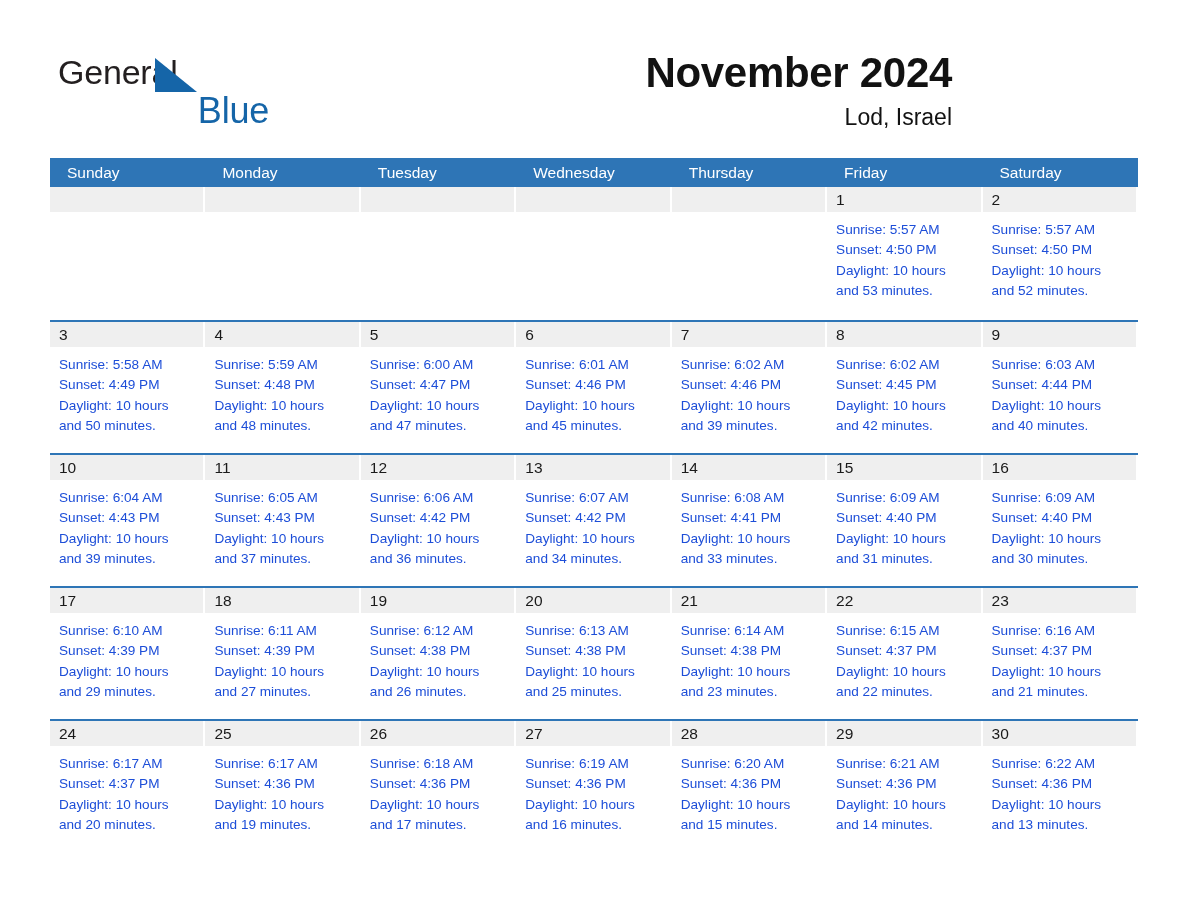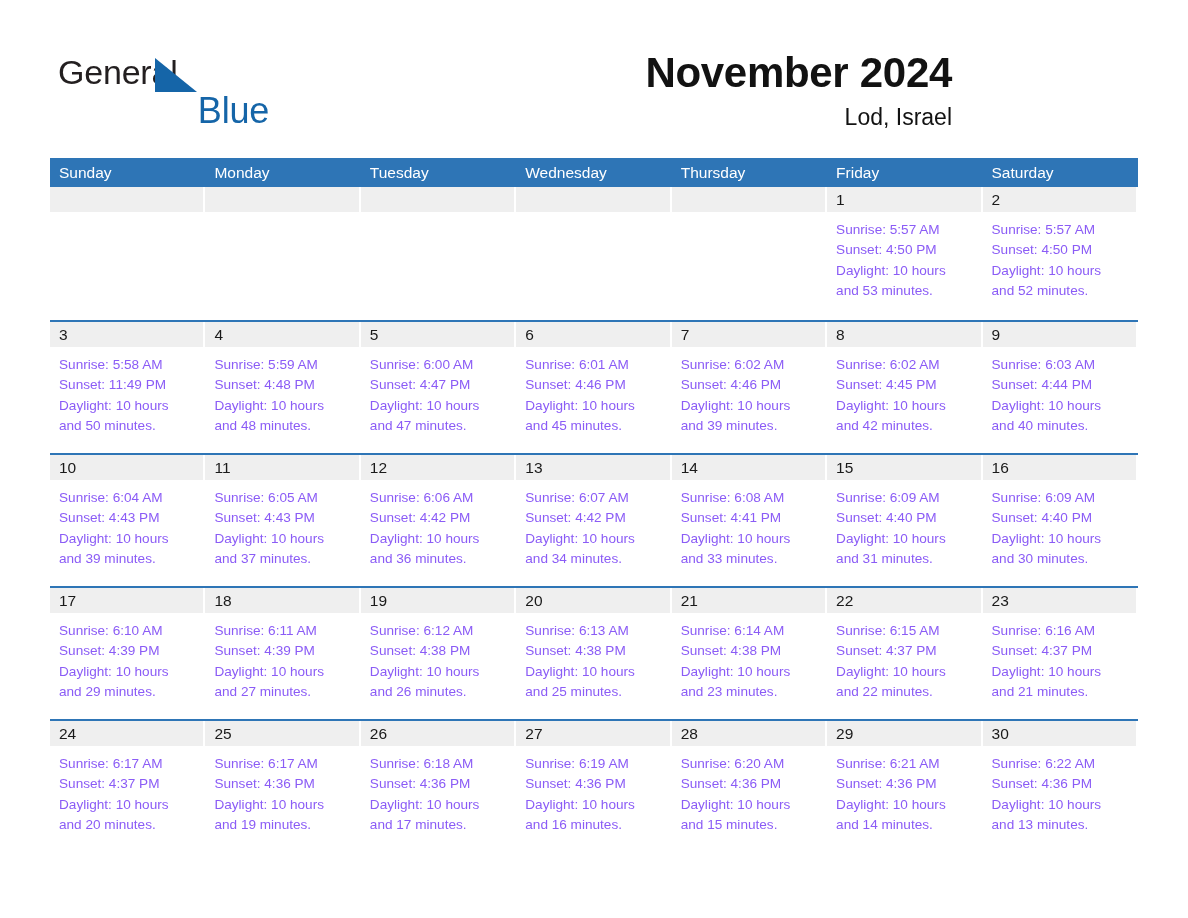--- a/index.html
+++ b/index.html
@@ -103,21 +103,21 @@
   .weekdays {
     display: flex;
     background: #2e75b6;
     height: 29px;
   }
   .weekday {
     flex: 1 1 0;
     color: #ffffff;
     font-size: 15.5px;
     line-height: 29px;
-    padding-left: 9px;
+    padding-left: 17px;
     box-sizing: border-box;
     overflow: hidden;
     white-space: nowrap;
   }
 
   .week {
     display: flex;
     border-top: 2px solid #2e75b6;
     height: 133px;
     box-sizing: border-box;
@@ -142,21 +142,21 @@
     color: #1a1a1a;
     padding-left: 9px;
     box-sizing: border-box;
     margin-right: 2px;
   }
   .day.empty .day-num-band { color: transparent; }
   .day-body {
     padding: 8px 6px 0 9px;
     font-size: 13.6px;
     line-height: 20.3px;
-    color: #8b5cf6;
+    color: #1d4ed8;
   }
   .day-body div { white-space: nowrap; }
 </style>
 </head>
 <body>
 
 <div class="page">
 
   <div class="header">
 
@@ -253,21 +253,21 @@
           <div>and 52 minutes.</div>
         </div>
       </div>
     </div>
 
     <div class="week">
       <div class="day">
         <div class="day-num-band">3</div>
         <div class="day-body">
           <div>Sunrise: 5:58 AM</div>
-          <div>Sunset: 11:49 PM</div>
+          <div>Sunset: 4:49 PM</div>
           <div>Daylight: 10 hours</div>
           <div>and 50 minutes.</div>
         </div>
       </div>
       <div class="day">
         <div class="day-num-band">4</div>
         <div class="day-body">
           <div>Sunrise: 5:59 AM</div>
           <div>Sunset: 4:48 PM</div>
           <div>Daylight: 10 hours</div>

